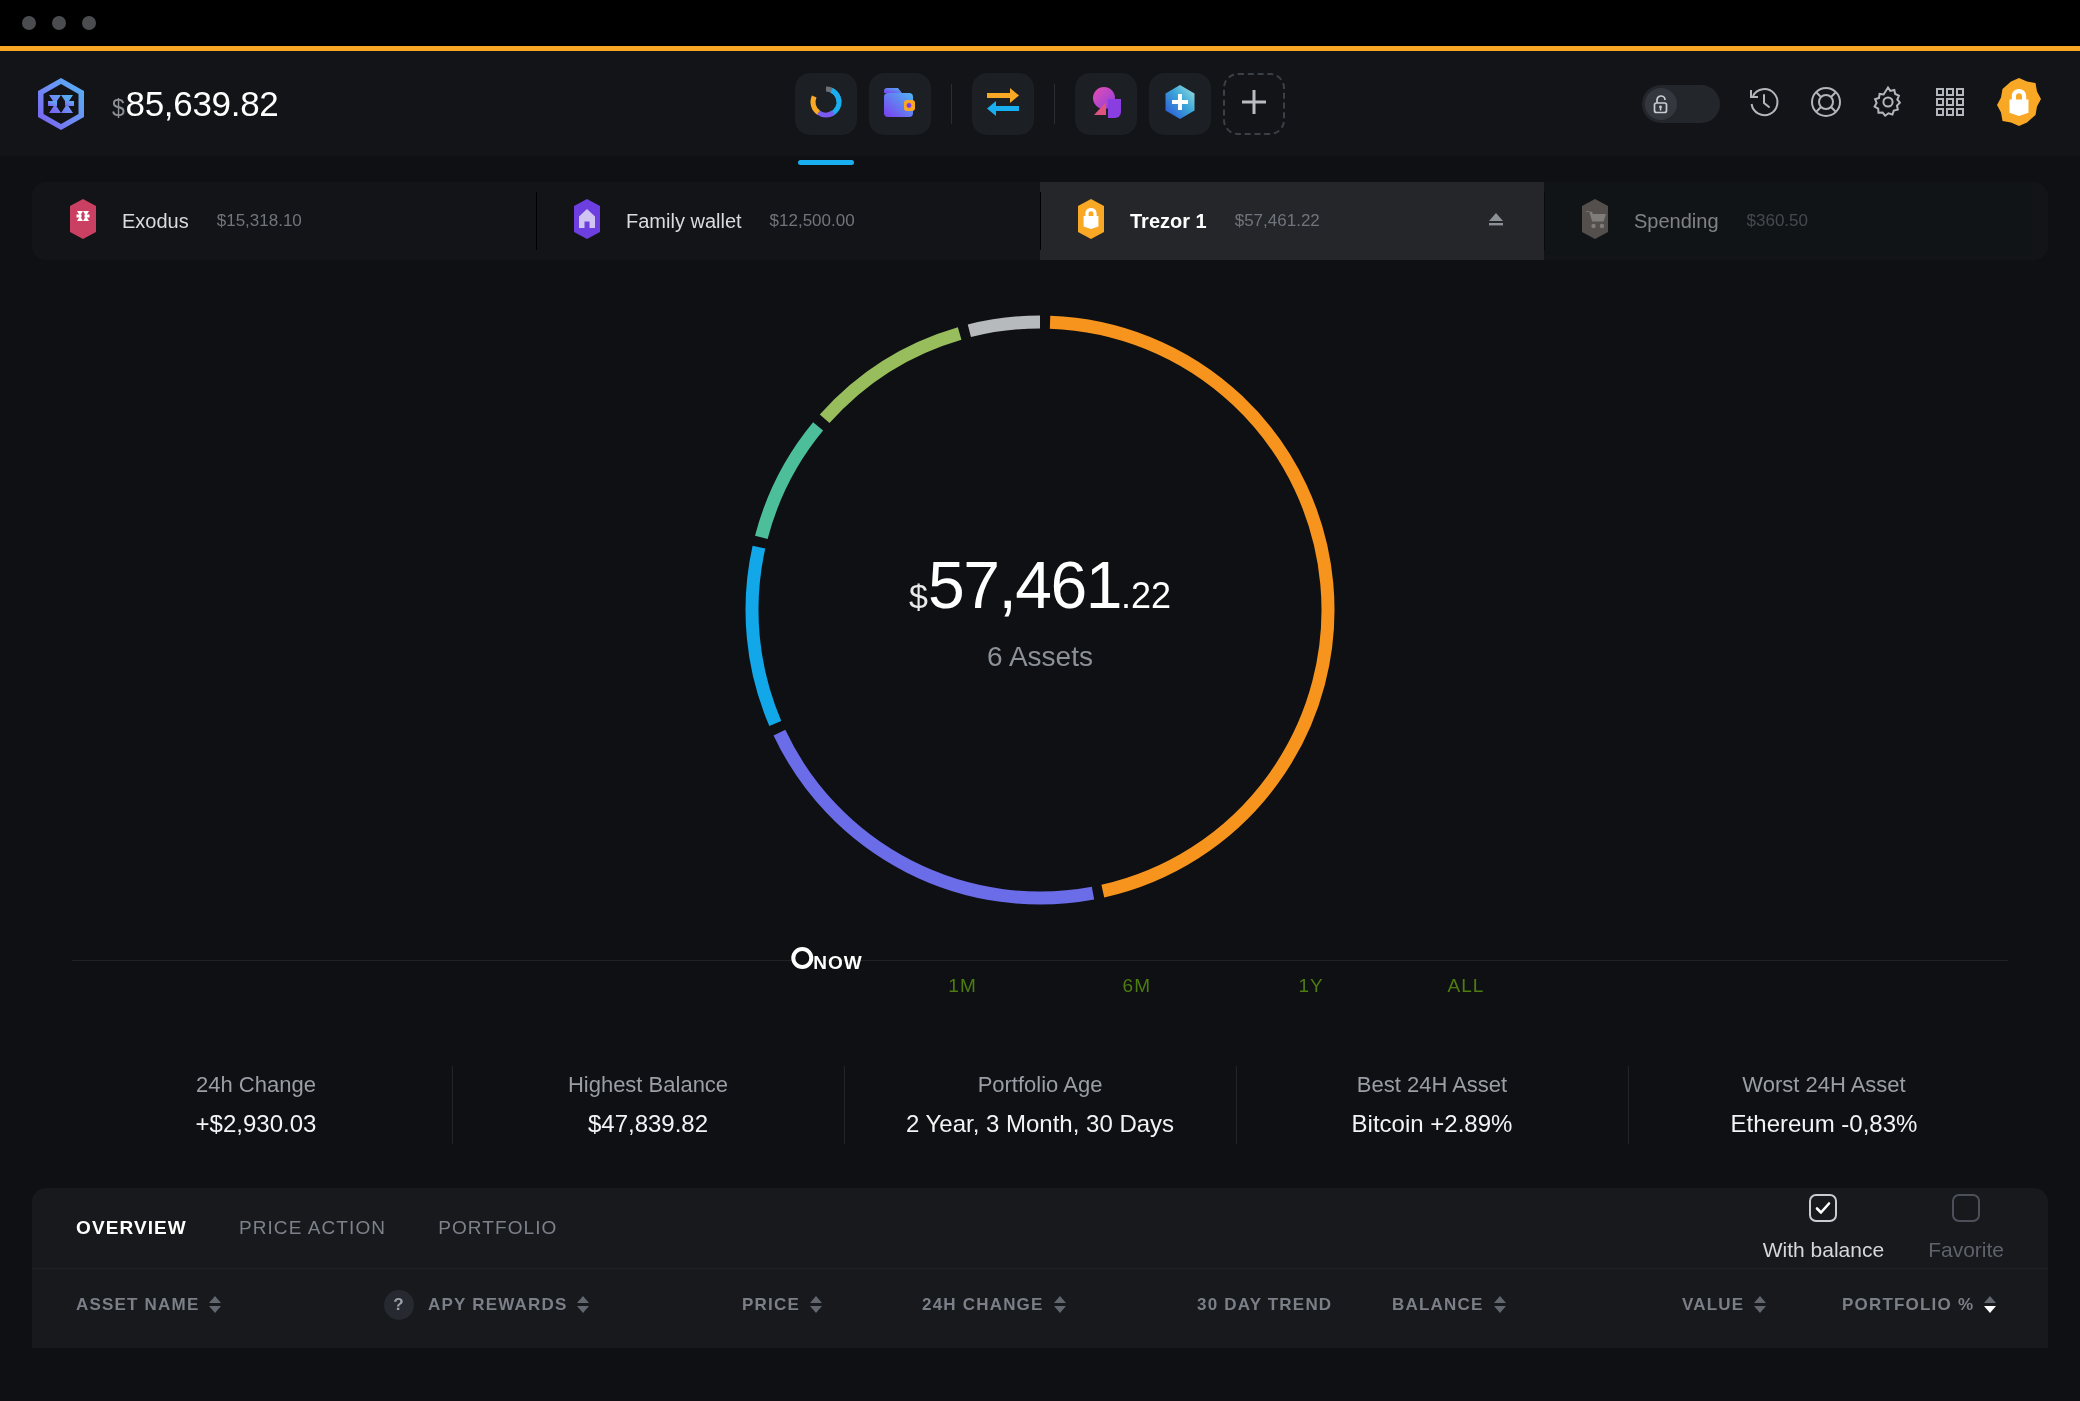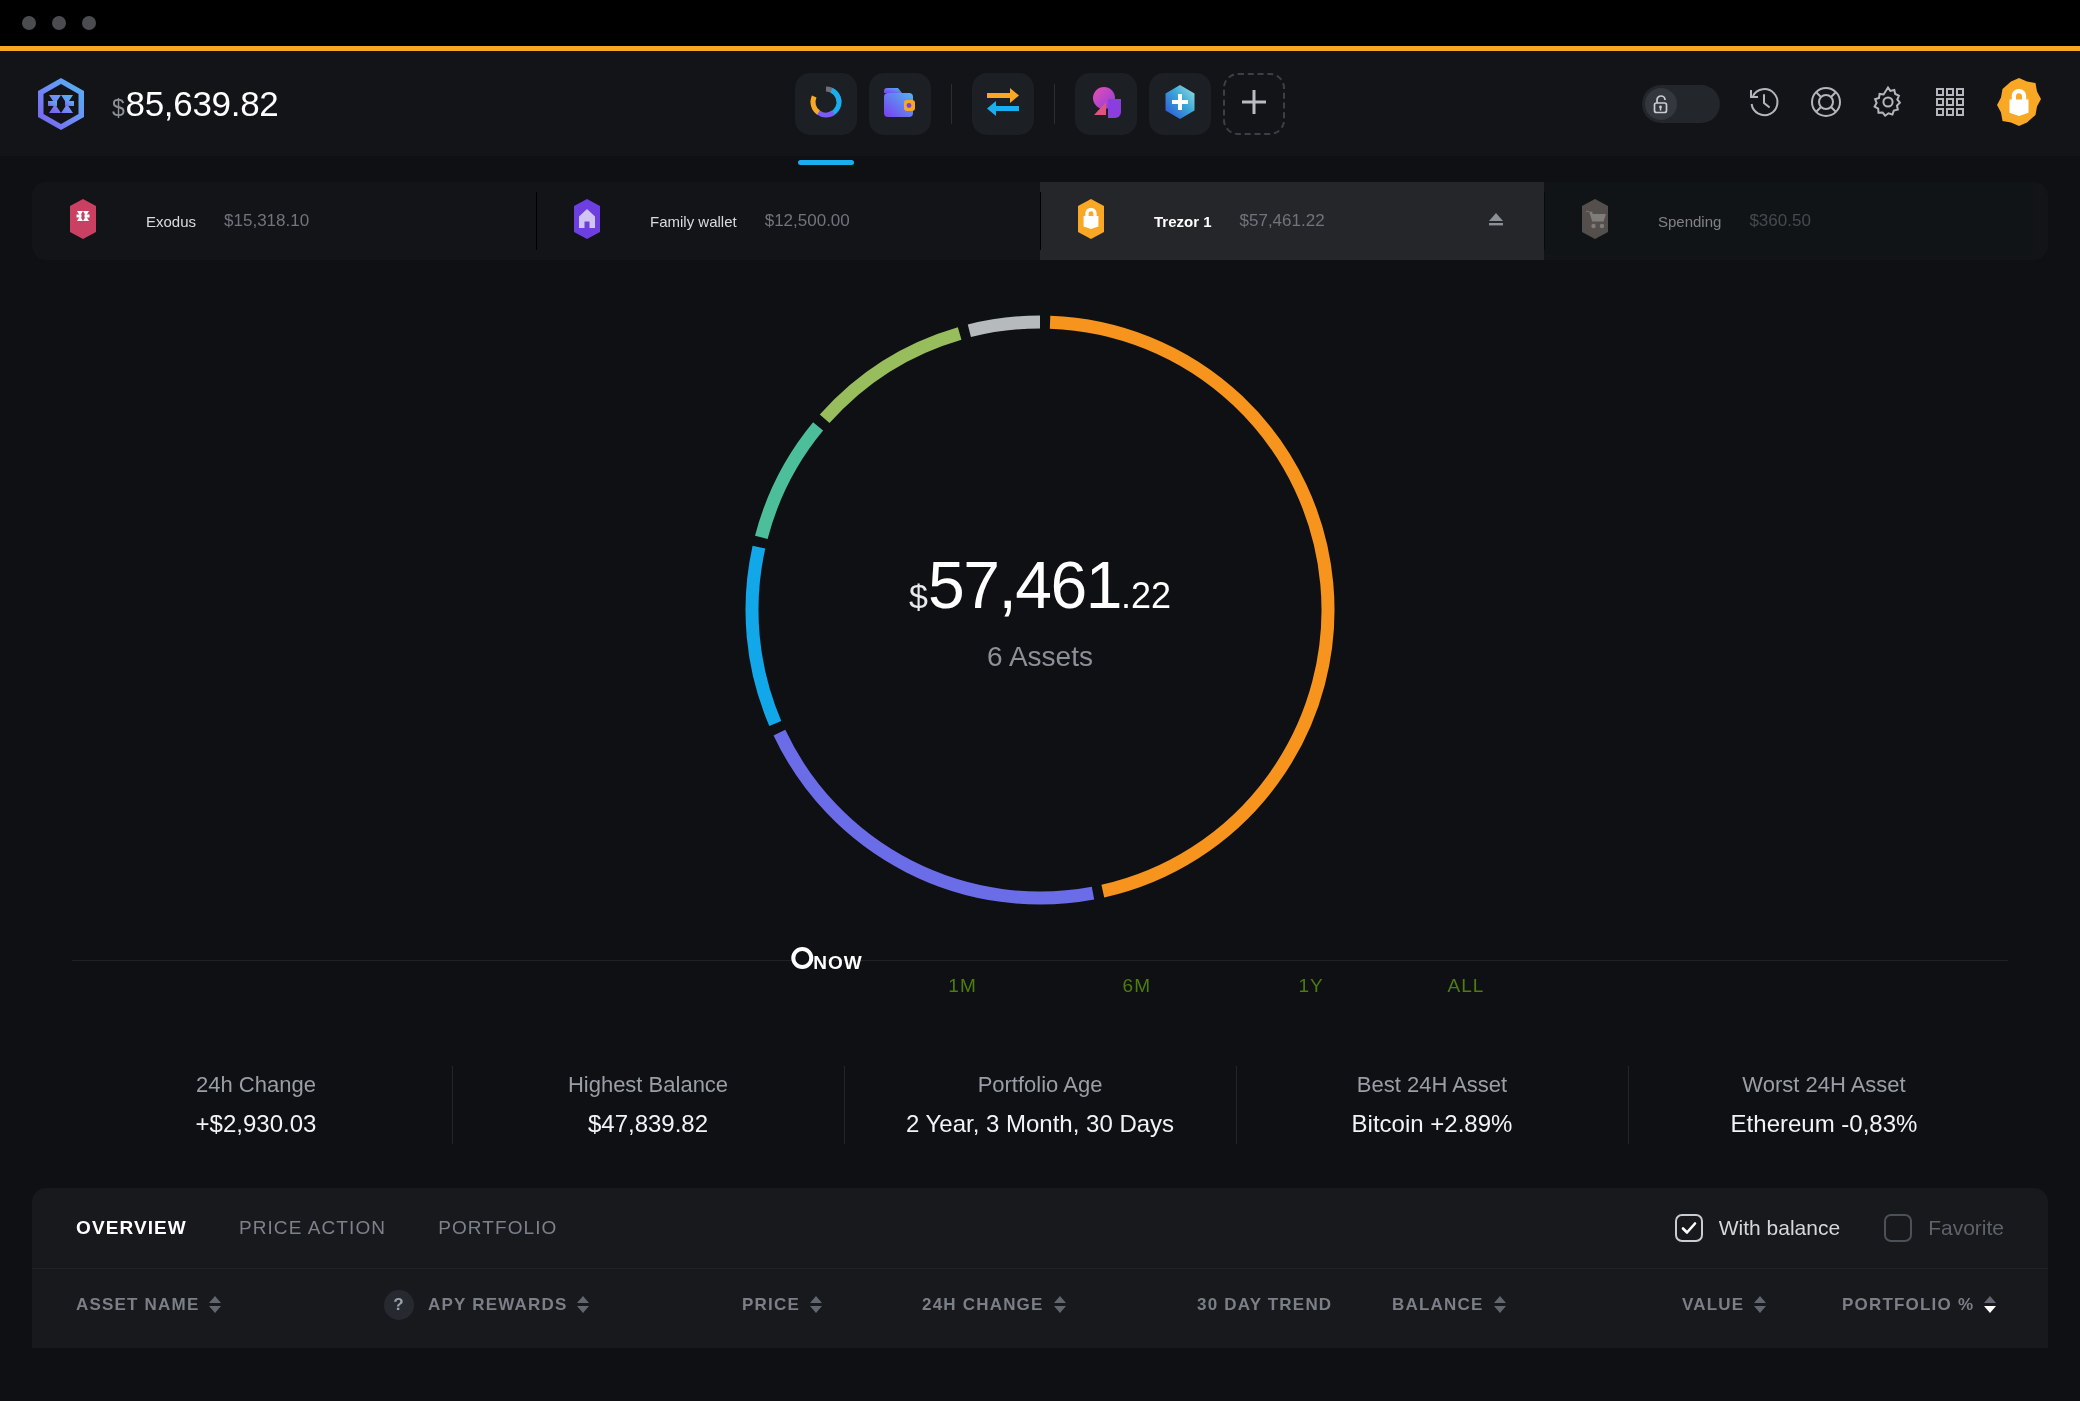--- a/index.html
+++ b/index.html
@@ -76,21 +76,21 @@
   .wallet {
     flex:1; display:flex; align-items:center; gap:20px; padding-left:32px;
     cursor:pointer; position:relative; background:#121417;
   }
   .wallet + .wallet::before {
     content:""; position:absolute; left:0; top:10px; bottom:10px; width:1px;
     background:#000;
   }
   .wallet.active { background:#24262a; }
   .wallet.dim { opacity:.55; }
-  .wallet-name { font-size:15px; color:#d9dbde;margin-left:24px; }
+  .wallet-name { font-size:20px; color:#d9dbde; }
   .wallet.active .wallet-name { color:#fff; font-weight:700; }
   .wallet-amt { font-size:17px; color:#70747b; margin-left:8px; }
   .eject { position:absolute; right:38px; color:#8c9097; font-size:16px; }
 
   
   .chartwrap {
     position:relative; height:700px; display:flex;
     align-items:center; justify-content:center;
   }
   .donut { position:relative; width:640px; height:640px; }
@@ -139,21 +139,21 @@
     margin:42px 32px 0 32px; background:#17191d;
     border-radius:14px 14px 0 0; height:160px; position:relative;
   }
   .panel-top {
     height:80px; display:flex; align-items:center; padding:0 44px;
   }
   .ptabs { display:flex; gap:52px; }
   .ptab { font-size:19px; letter-spacing:1.1px; color:#7d818a; cursor:pointer; }
   .ptab.active { color:#fff; font-weight:700; }
   .filters { margin-left:auto; display:flex; align-items:center; gap:44px; }
-  .filter { display:flex; align-items:center; gap:16px; cursor:pointer; }
+  .filter { display:flex; align-items:center; gap:16px; cursor:pointer;flex-direction:column; }
   .cbox {
     width:28px; height:28px; border-radius:7px; border:2px solid #4b5059;
     display:flex; align-items:center; justify-content:center;
   }
   .cbox.on { border-color:#c9ccd1; }
   .filter-label { font-size:21px; color:#d5d7db; }
   .filter.off .filter-label { color:#5e626a; }
 
   .thead {
     display:flex; align-items:center; height:72px; padding:0 44px;

